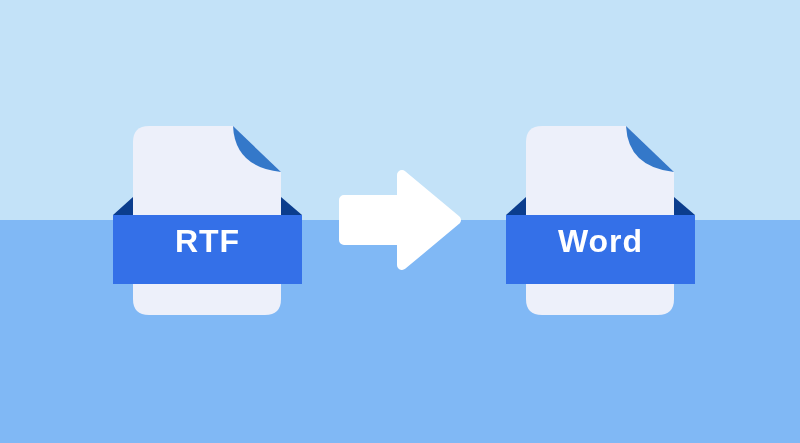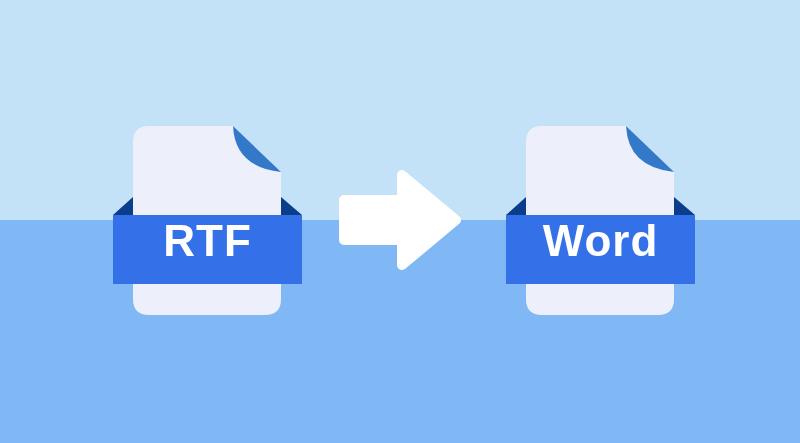--- a/index.html
+++ b/index.html
@@ -34,21 +34,21 @@
   .doc-shape{fill:var(--document);}
   .fold-shape{fill:var(--fold);}
   .flap-shape{fill:var(--banner-shadow);}
   .banner-shape{fill:var(--banner);}
   .file-label{
     position:absolute;
     left:0;top:89px;
     width:189px;height:52px;
     display:flex;align-items:center;justify-content:center;
     color:var(--label-text);
-    font-size:44px;
+    font-size:32px;
     font-weight:bold;
     letter-spacing:1px;
     user-select:none;
   }
   .arrow{
     position:absolute;
     left:339px;top:170px;
     width:124px;height:100px;
   }
   .arrow svg{position:absolute;left:0;top:0;width:124px;height:100px;overflow:visible;}

